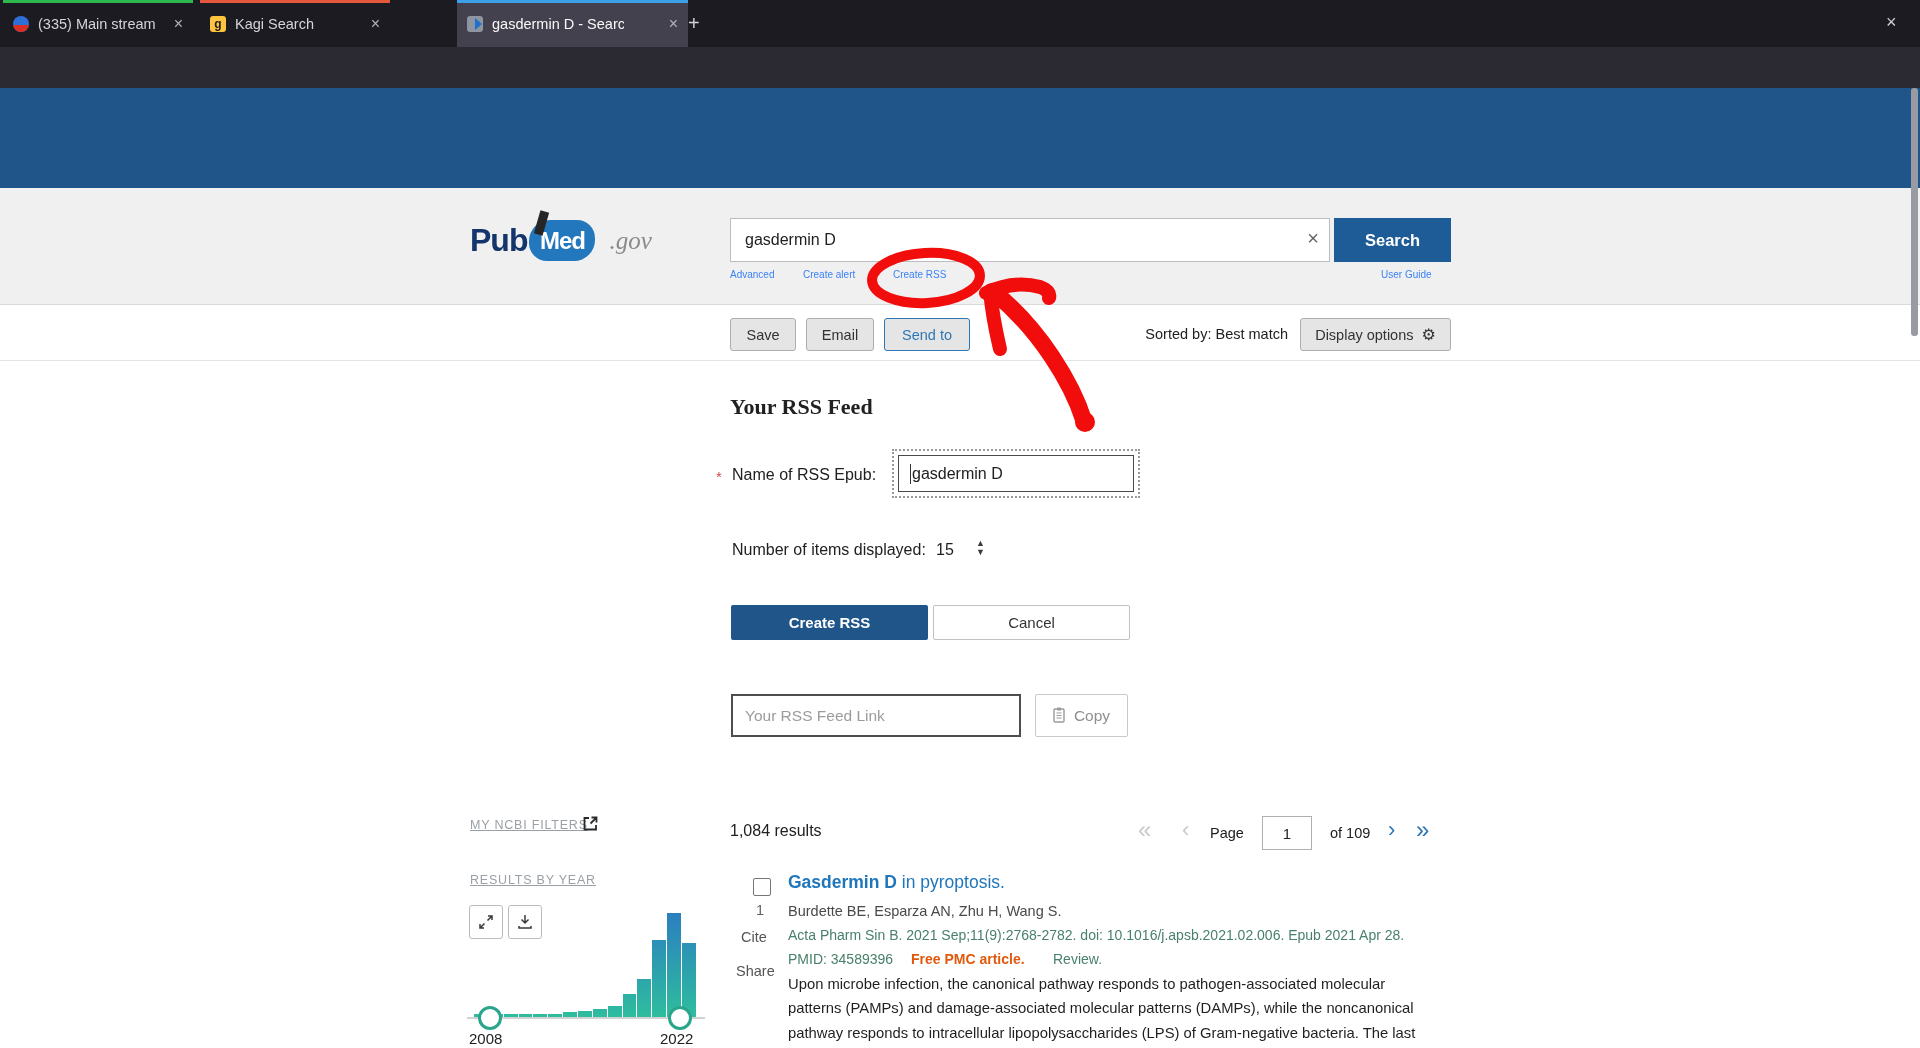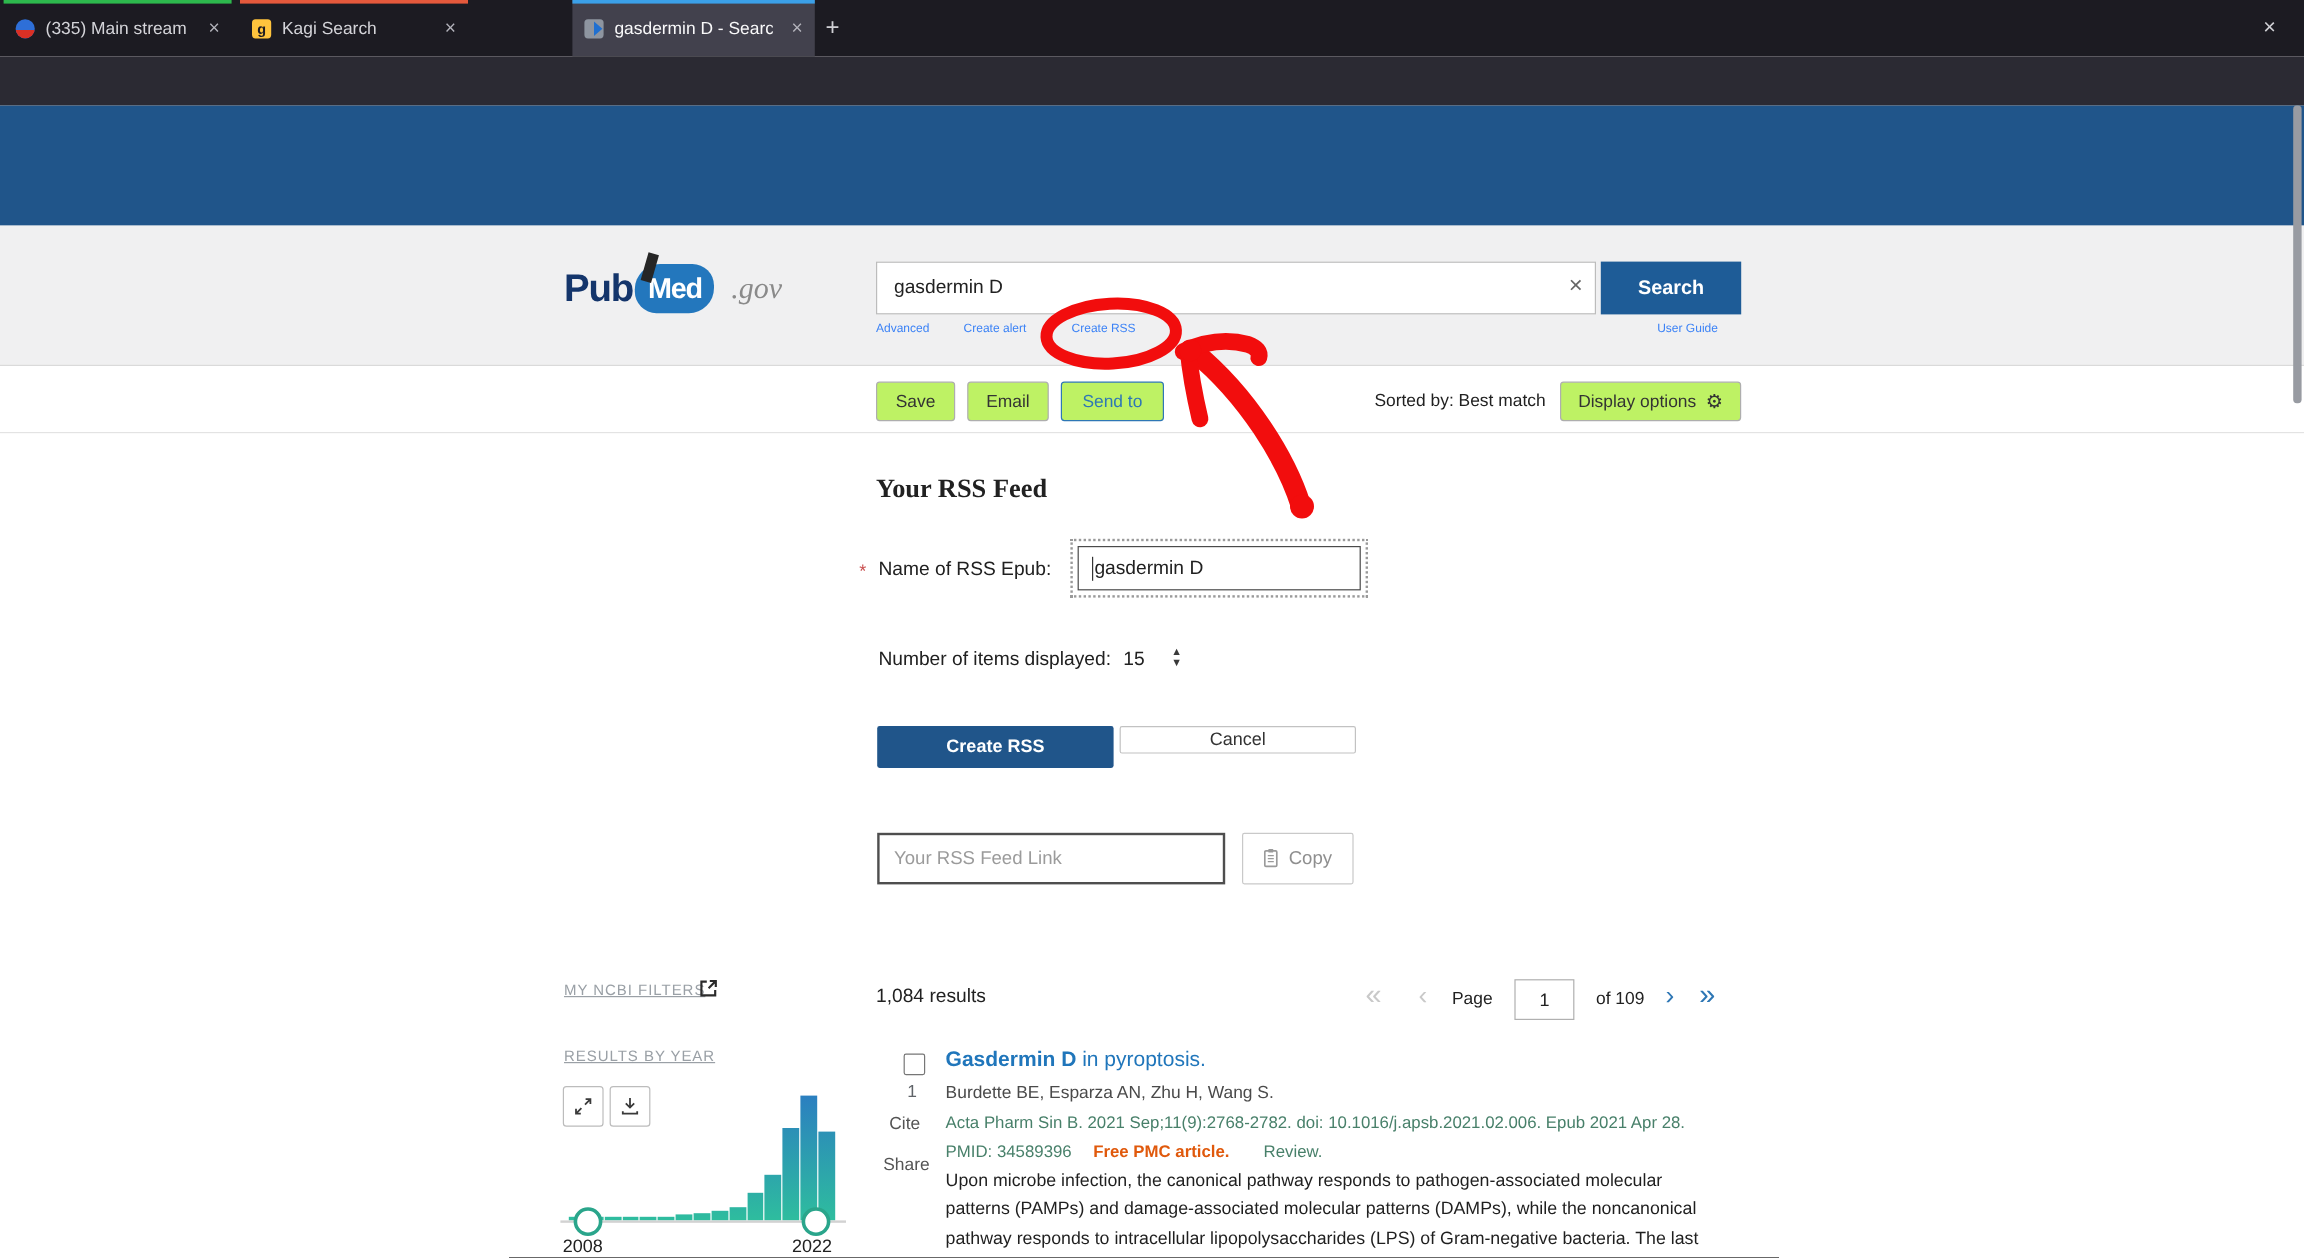--- a/index.html
+++ b/index.html
@@ -47,35 +47,35 @@
   .pm-ribbon{position:absolute;left:8px;top:-9px;width:9px;height:24px;background:#262626;transform:rotate(16deg);}
   .pm-gov{font-size:25px;color:#8a8a8a;font-style:italic;font-family:Liberation Serif, serif;margin-left:14px;}
   .searchinput{position:absolute;left:730px;top:218px;width:600px;height:44px;background:#fff;border:1px solid #bcbcbc;box-sizing:border-box;}
   .searchinput input{position:absolute;left:0;top:0;width:555px;height:42px;border:none;outline:none;padding:0 0 0 14px;
           font-size:16px;color:#212121;font-family:inherit;background:transparent;}
   .clearx{position:absolute;right:10px;top:8px;font-size:20px;color:#666;}
   .searchbtn{position:absolute;left:1334px;top:218px;width:117px;height:44px;background:#1e5c97;color:#fff;
           font-size:16.5px;font-weight:600;display:flex;align-items:center;justify-content:center;border:none;}
   .slink{position:absolute;top:269px;font-size:10px;color:#3b82f6;}
   .divider{position:absolute;left:0;top:360px;width:1920px;height:1px;background:#e3e3e3;}
-  .btn{position:absolute;background:#bef264;border:1px solid #aeaeae;border-radius:3px;color:#333;
+  .btn{position:absolute;background:#e5e5e5;border:1px solid #aeaeae;border-radius:3px;color:#333;
        font-size:14.5px;display:flex;align-items:center;justify-content:center;box-sizing:border-box;}
   .sortedby{position:absolute;left:1130px;top:326px;width:158px;text-align:right;font-size:14.5px;color:#212121;}
   .rss-h{position:absolute;left:730px;top:394px;font-family:"Liberation Serif","DejaVu Serif",serif;
          font-size:22px;font-weight:bold;color:#212121;}
   .req{position:absolute;left:716px;top:468px;color:#c94f4f;font-size:15px;}
   .flabel{position:absolute;font-size:16px;color:#212121;}
   .nameinput{position:absolute;left:898px;top:455px;width:236px;height:37px;background:#fff;border:1.5px solid #4a4a4a;
              outline:2px dotted #9a9a9a;outline-offset:4px;box-sizing:border-box;display:flex;align-items:center;padding-left:11px;}
   .caret{width:1px;height:20px;background:#333;margin-right:1px;}
   .nameinput span{font-size:16px;color:#212121;}
   .spin{position:absolute;left:976px;top:539px;font-size:9px;line-height:9px;color:#3a3a3a;text-align:center;}
   .bluebtn{position:absolute;left:731px;top:605px;width:197px;height:35px;background:#20558a;color:#fff;
            font-weight:bold;font-size:15px;display:flex;align-items:center;justify-content:center;border:none;border-radius:2px;}
-  .cancelbtn{position:absolute;left:933px;top:605px;width:197px;height:23px;background:#fff;border:1px solid #c2c2c2;
+  .cancelbtn{position:absolute;left:933px;top:605px;width:197px;height:35px;background:#fff;border:1px solid #c2c2c2;
            color:#333;font-size:15px;display:flex;align-items:center;justify-content:center;border-radius:2px;box-sizing:border-box;}
   .linkinput{position:absolute;left:731px;top:694px;width:290px;height:43px;border:2px solid #4e4e4e;box-sizing:border-box;
            padding:0 12px;font-size:15.5px;color:#212121;font-family:inherit;}
   .linkinput::placeholder{color:#9b9b9b;}
   .copybtn{position:absolute;left:1035px;top:694px;width:93px;height:43px;background:#fff;border:1px solid #c9c9c9;border-radius:2px;
            color:#8f8f8f;font-size:15.5px;display:flex;align-items:center;justify-content:center;gap:7px;box-sizing:border-box;}
   .smallcap{position:absolute;font-size:12.5px;letter-spacing:.8px;color:#9aa0a6;text-decoration:underline;}
   .count{position:absolute;left:730px;top:822px;font-size:16px;color:#212121;}
   .pgglyph{position:absolute;font-size:24px;line-height:24px;}
   .pgtext{position:absolute;font-size:14.5px;color:#212121;}
@@ -114,21 +114,21 @@
       </div>
     </div>
     <div class="tab" style="left:200px;width:190px;">
       <div class="stripe" style="background:#e4593c;"></div>
       <div class="tab-inner">
         <div class="fav fav-kagi">g</div>
         <span class="tab-title">Kagi Search</span>
         <span class="tab-close">×</span>
       </div>
     </div>
-    <div class="tab active" style="left:477px;width:202px;">
+    <div class="tab active" style="left:457px;width:231px;">
       <div class="stripe" style="background:#3ba0e8;"></div>
       <div class="tab-inner">
         <div class="fav fav-pubmed"></div>
         <span class="tab-title">gasdermin D - Searc</span>
         <span class="tab-close">×</span>
       </div>
     </div>
     <span class="abs newtab" style="left:688px;top:13px;">+</span>
     <span class="abs winclose" style="left:1886px;top:12px;font-size:18px;">×</span>
   </div>

